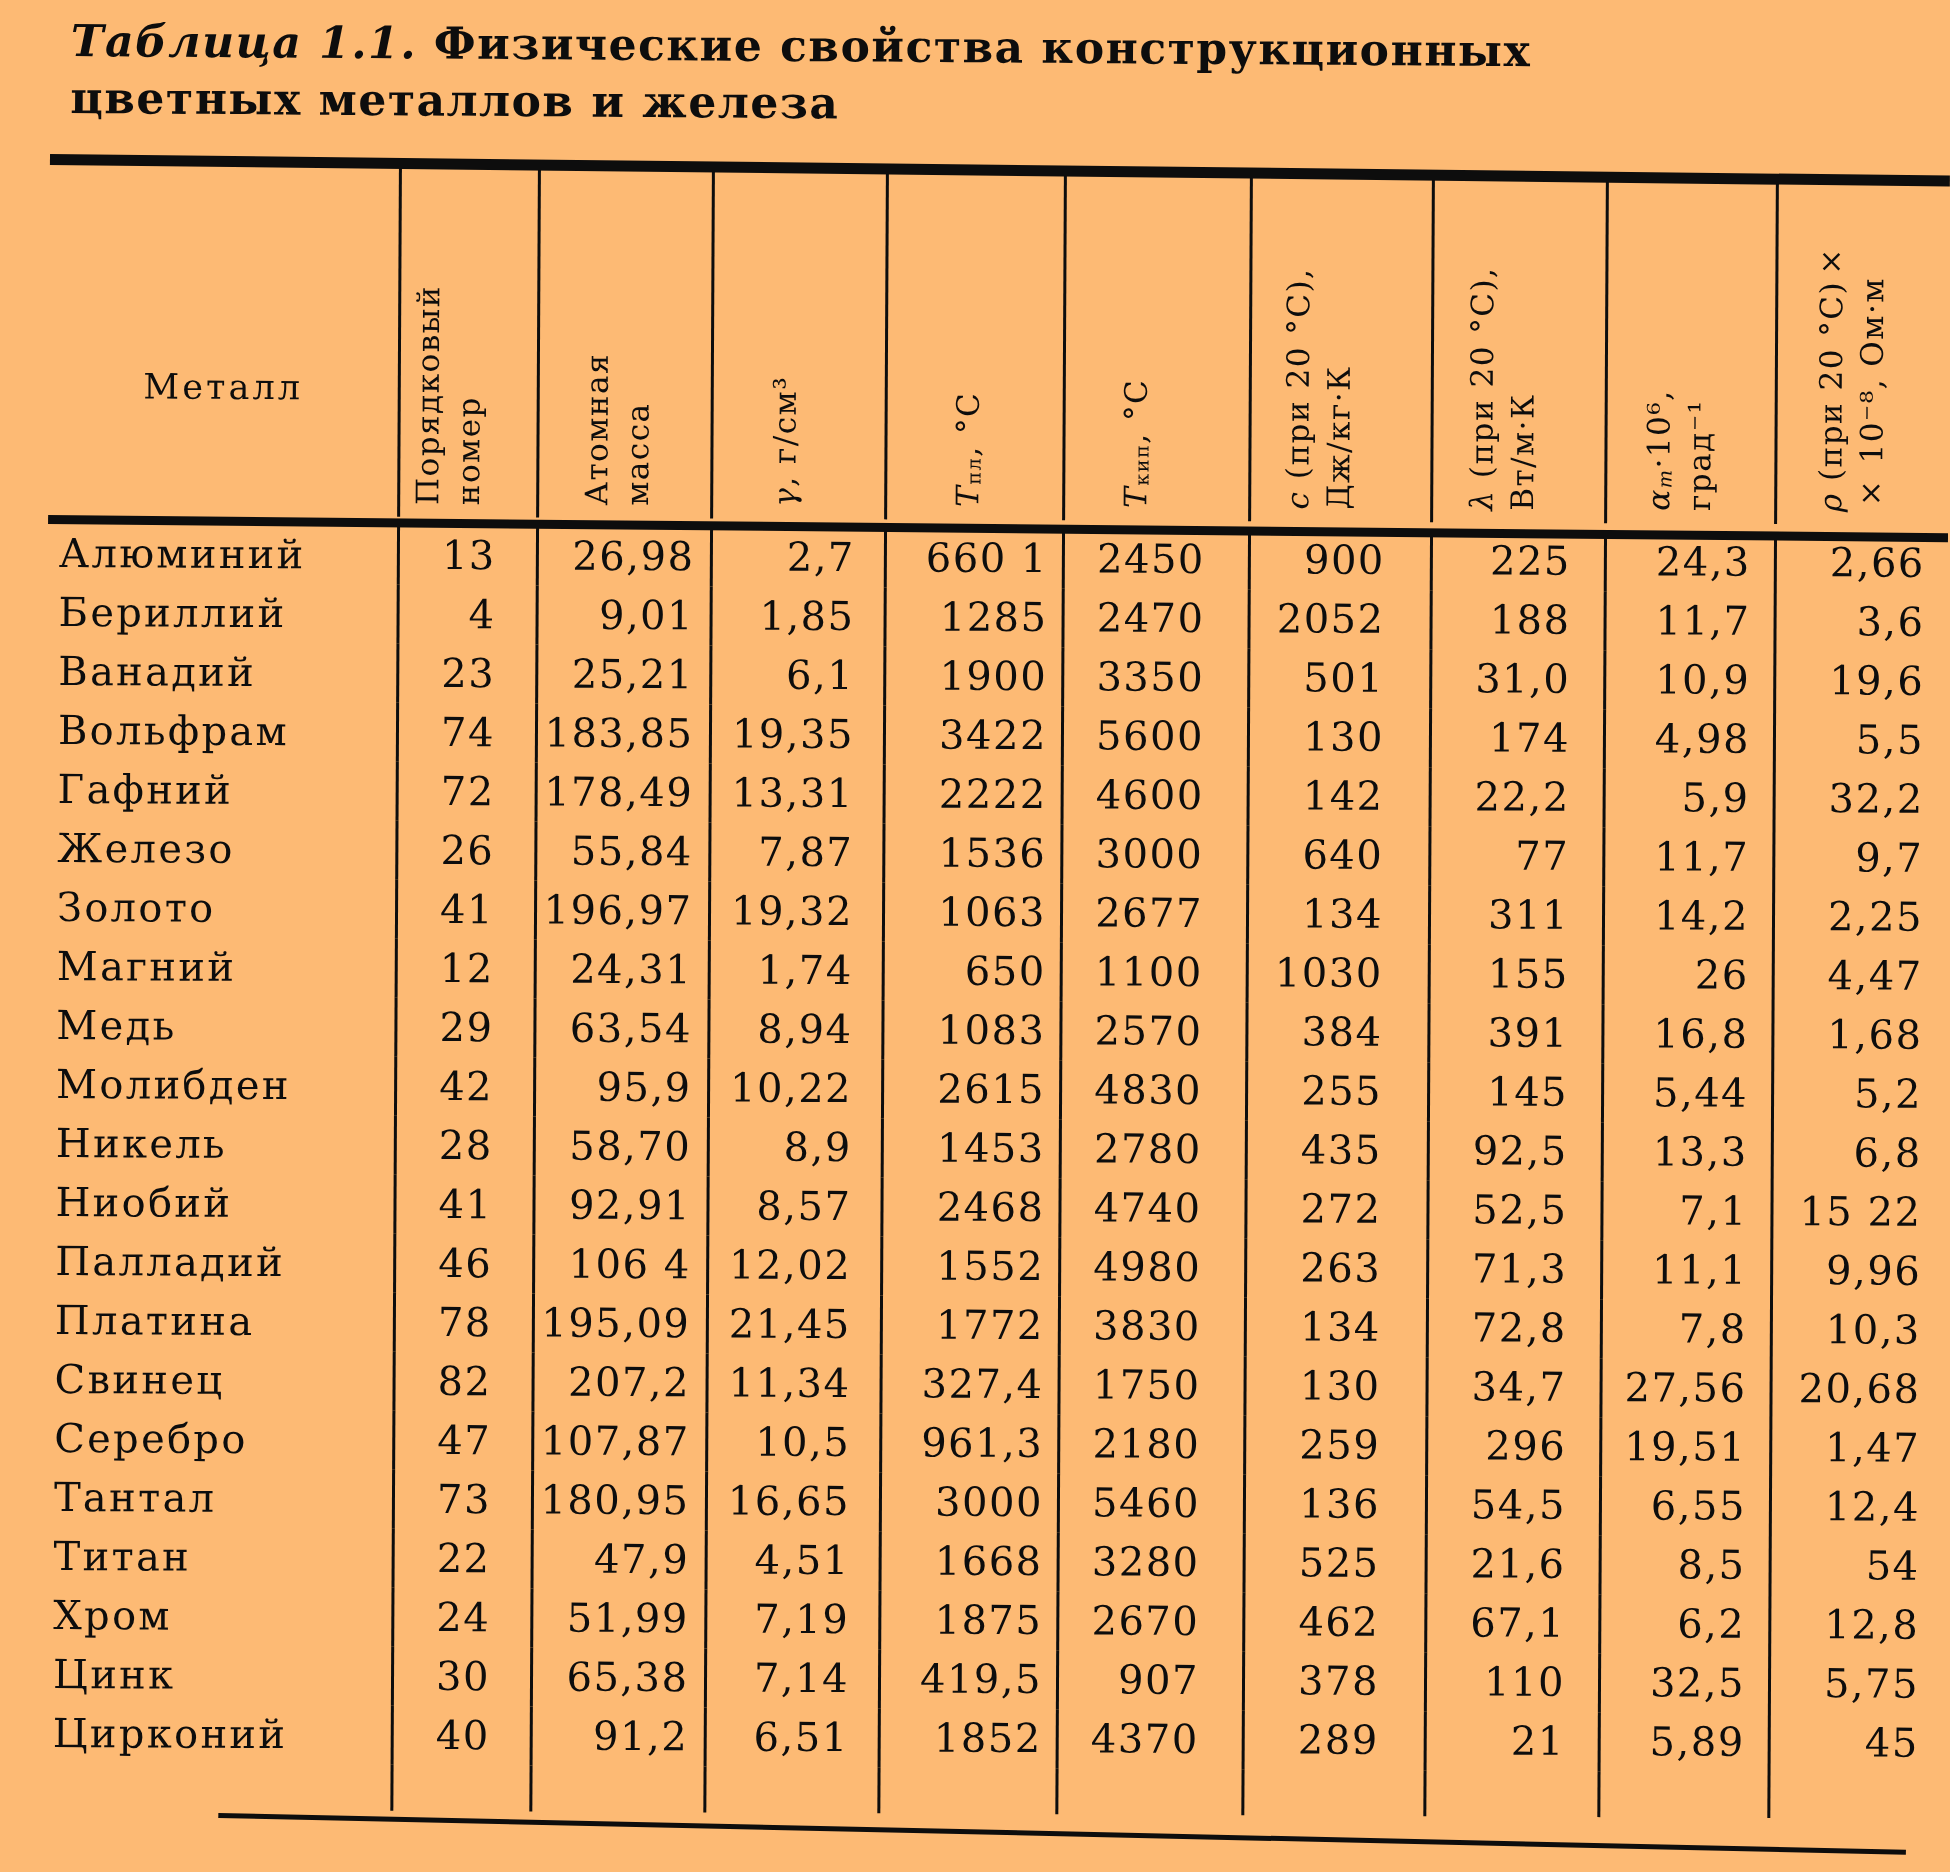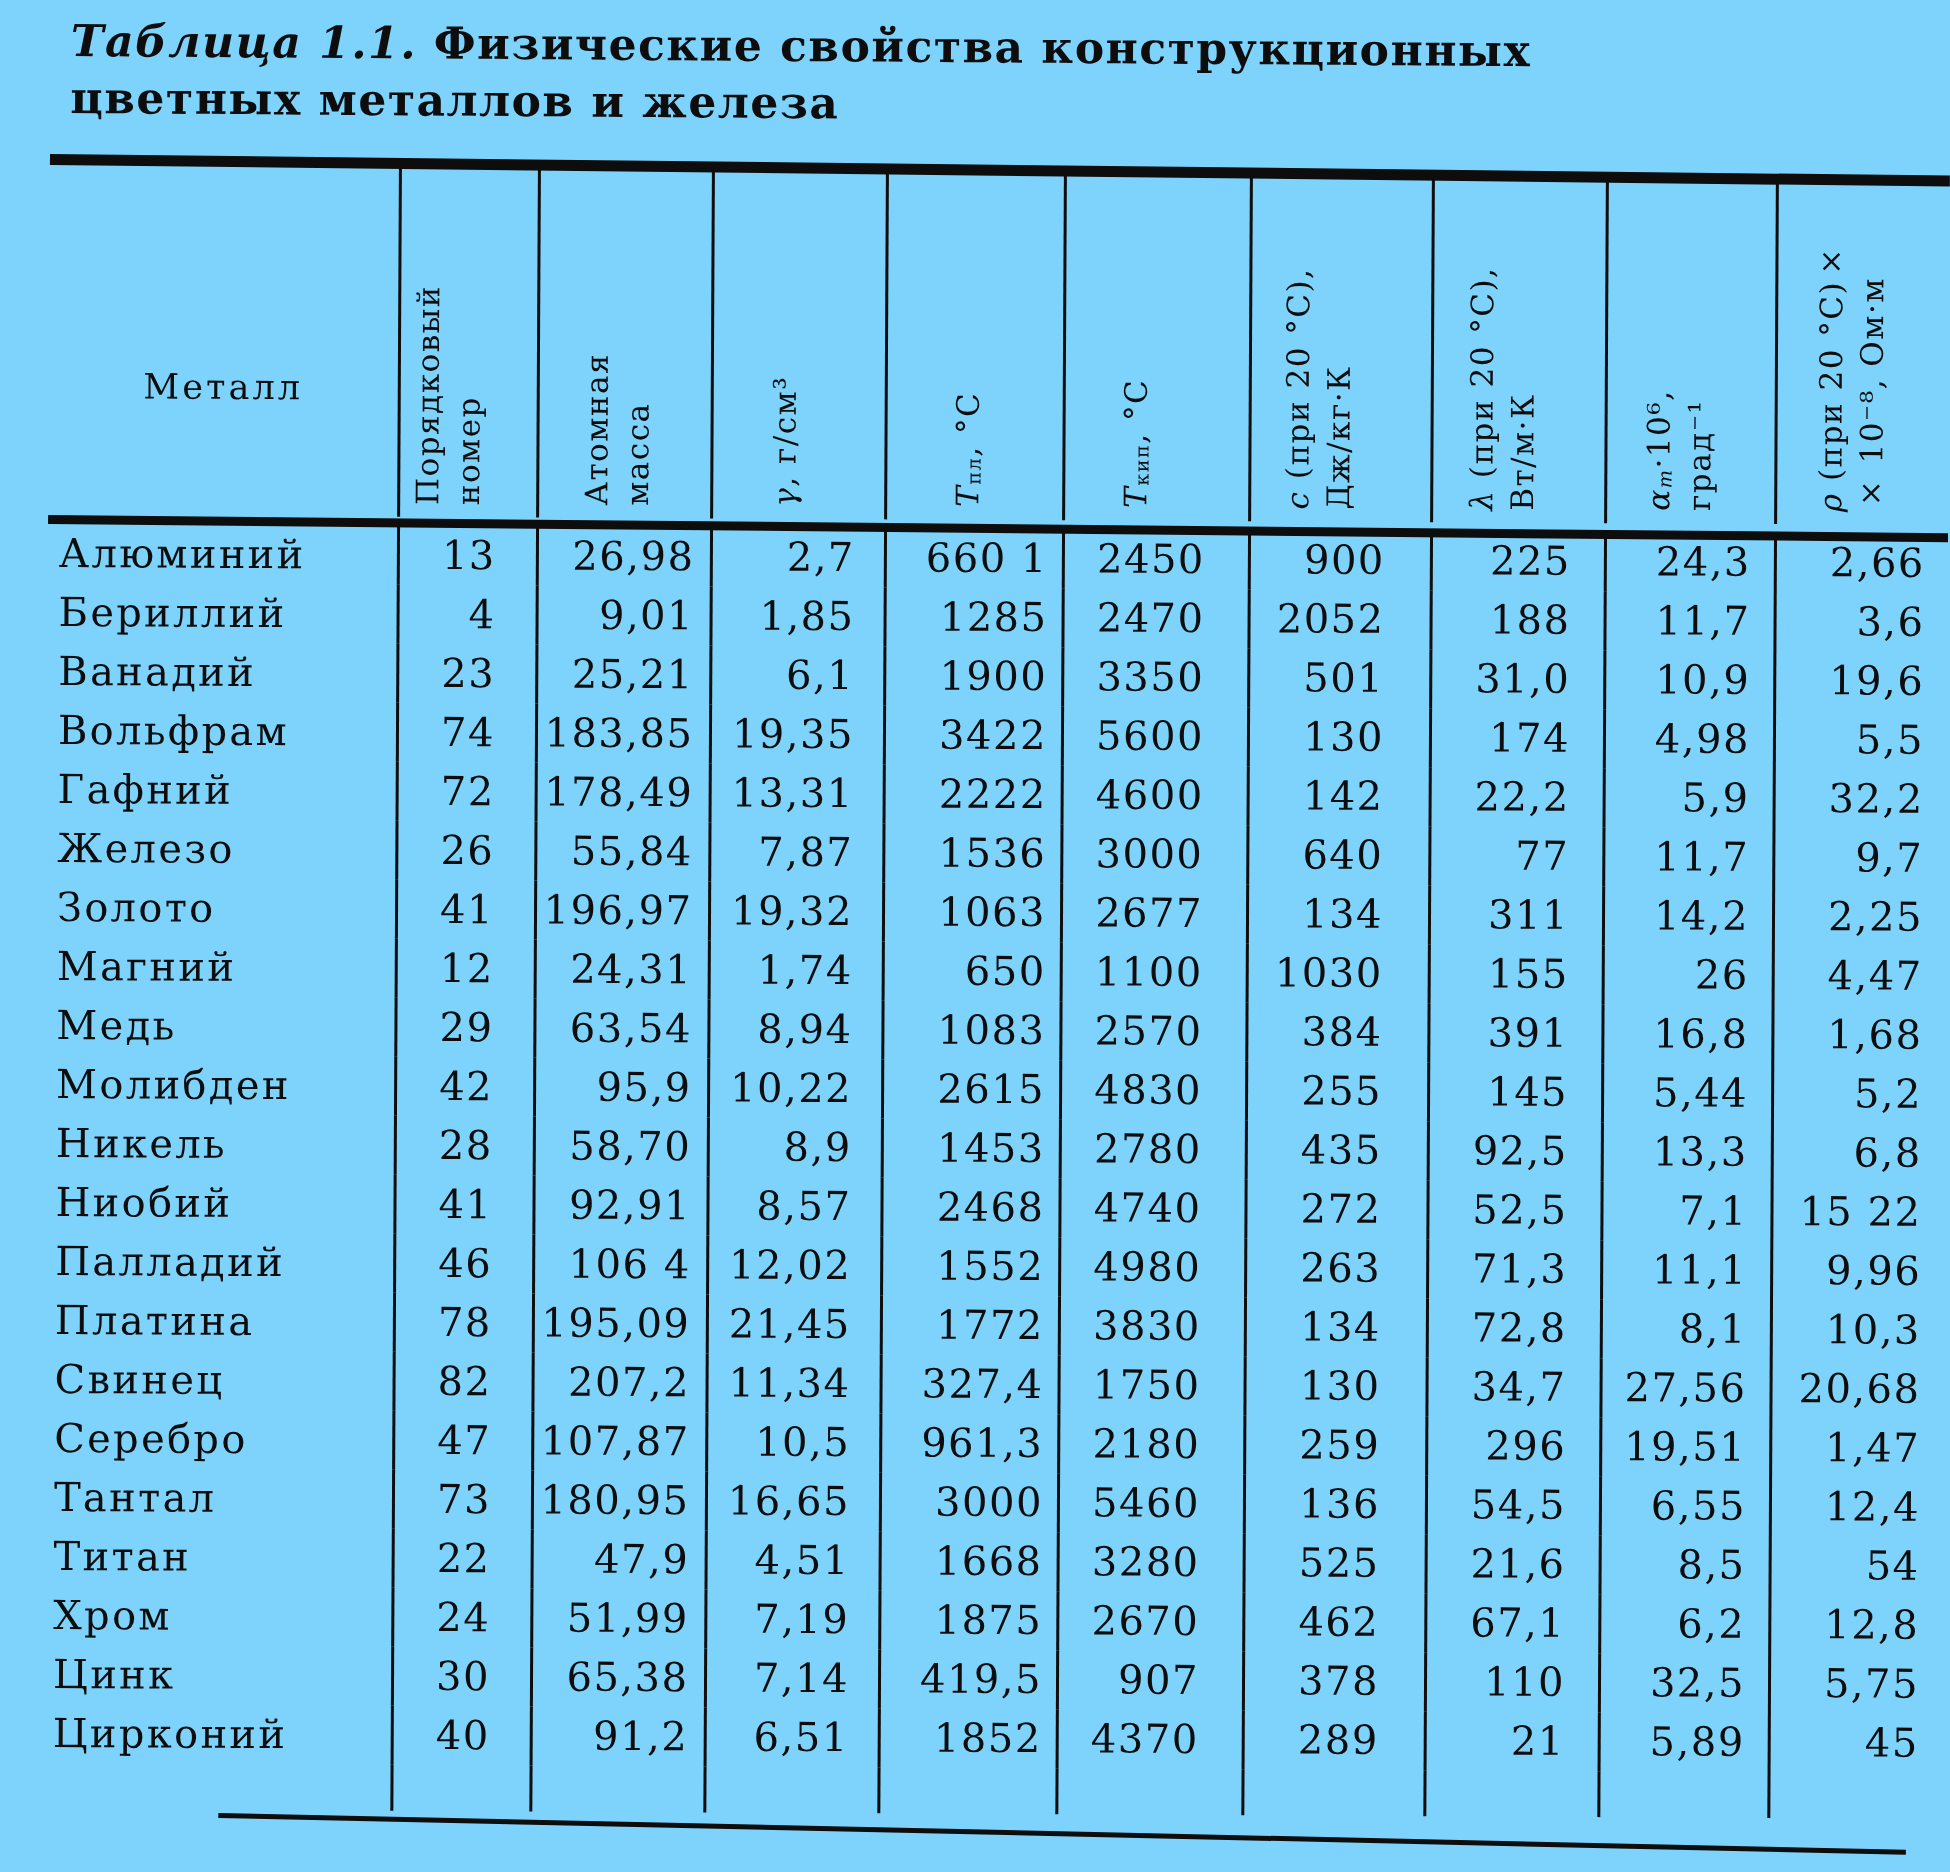--- a/index.html
+++ b/index.html
@@ -1,19 +1,19 @@
 <!DOCTYPE html>
 <html style="font-size:12.4px"><head>
 <meta charset="utf-8">
 <style>
   html,body { margin:0; padding:0; }
   .page {
     position:relative;
     width:1951px; height:1873px;
-    background:#7dd3fc;
+    background:#fdba74;
     color:#0d0d0d;
     font-family:"DejaVu Serif", serif;
     overflow:hidden;
   }
 
   
   .title {
     position:absolute; left:71px; top:12.4px;
     font-size:44px; font-weight:bold; line-height:57px;
     letter-spacing:1.5px; white-space:nowrap;
@@ -292,21 +292,21 @@
   </div>
         <div class="trow">
     <div class="cell c0 name-cell">Платина</div>
     <div class="cell c1 num-cell">78</div>
     <div class="cell c2 num-cell">195,09</div>
     <div class="cell c3 num-cell">21,45</div>
     <div class="cell c4 num-cell">1772</div>
     <div class="cell c5 num-cell">3830</div>
     <div class="cell c6 num-cell">134</div>
     <div class="cell c7 num-cell">72,8</div>
-    <div class="cell c8 num-cell">8,1</div>
+    <div class="cell c8 num-cell">7,8</div>
     <div class="cell c9 num-cell">10,3</div>
   </div>
         <div class="trow">
     <div class="cell c0 name-cell">Свинец</div>
     <div class="cell c1 num-cell">82</div>
     <div class="cell c2 num-cell">207,2</div>
     <div class="cell c3 num-cell">11,34</div>
     <div class="cell c4 num-cell">327,4</div>
     <div class="cell c5 num-cell">1750</div>
     <div class="cell c6 num-cell">130</div>

